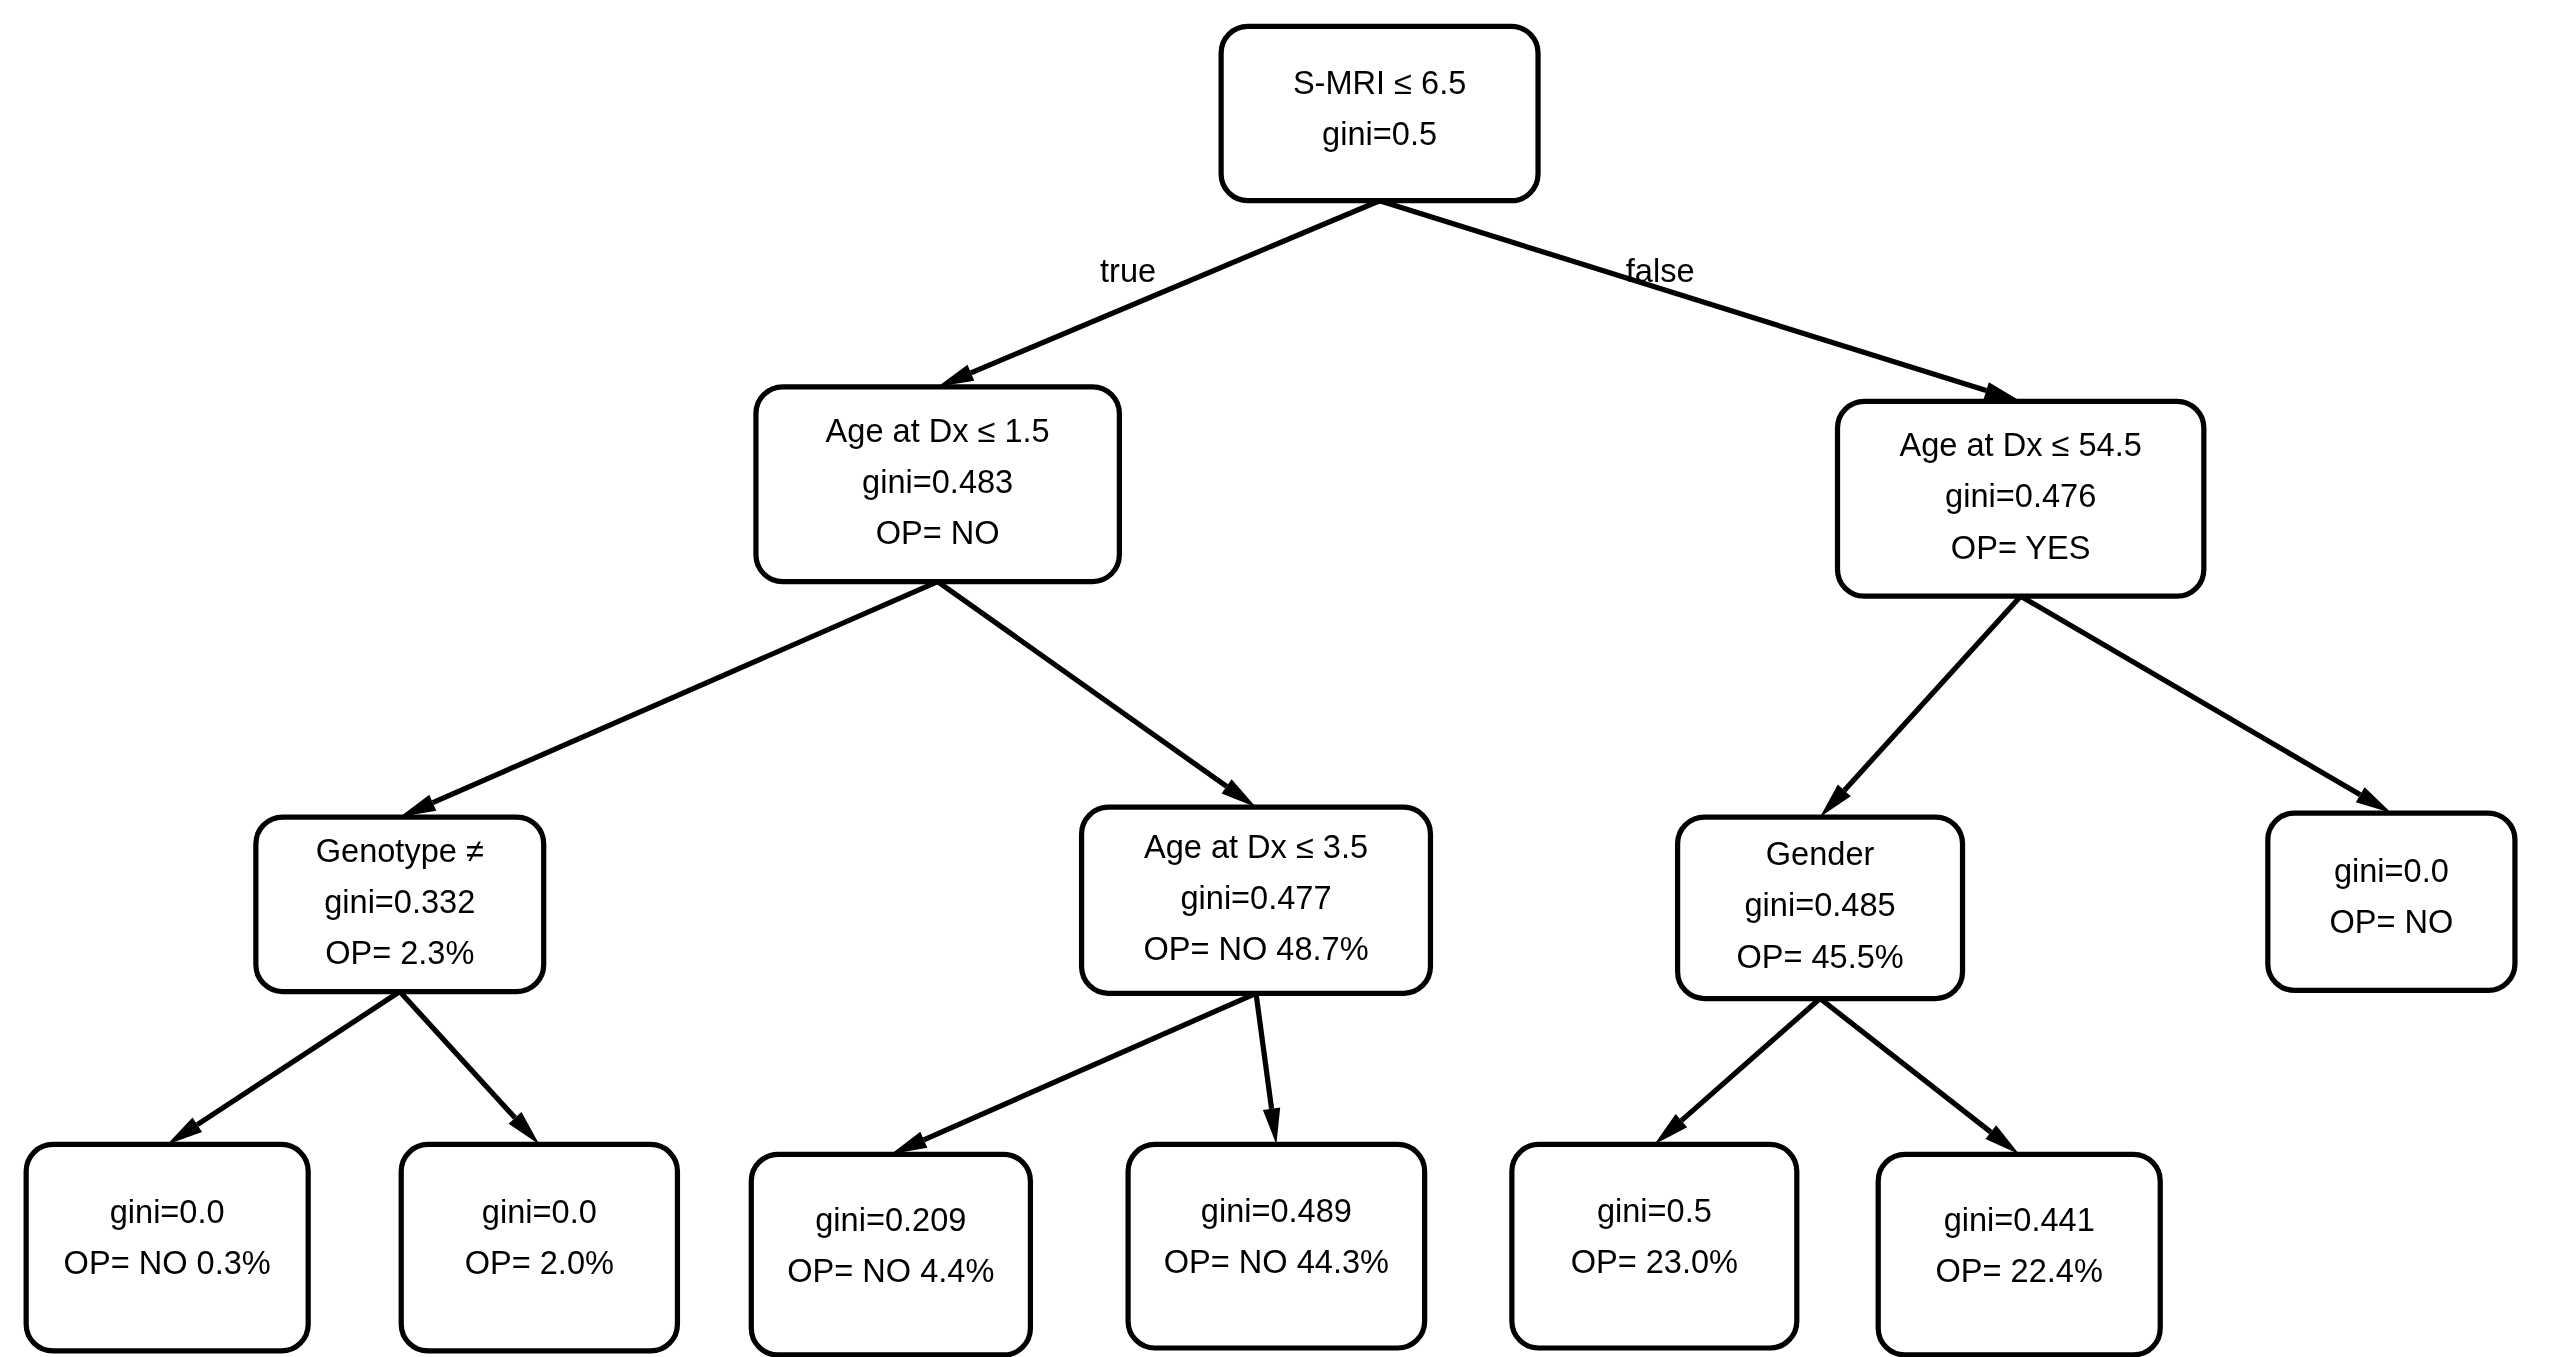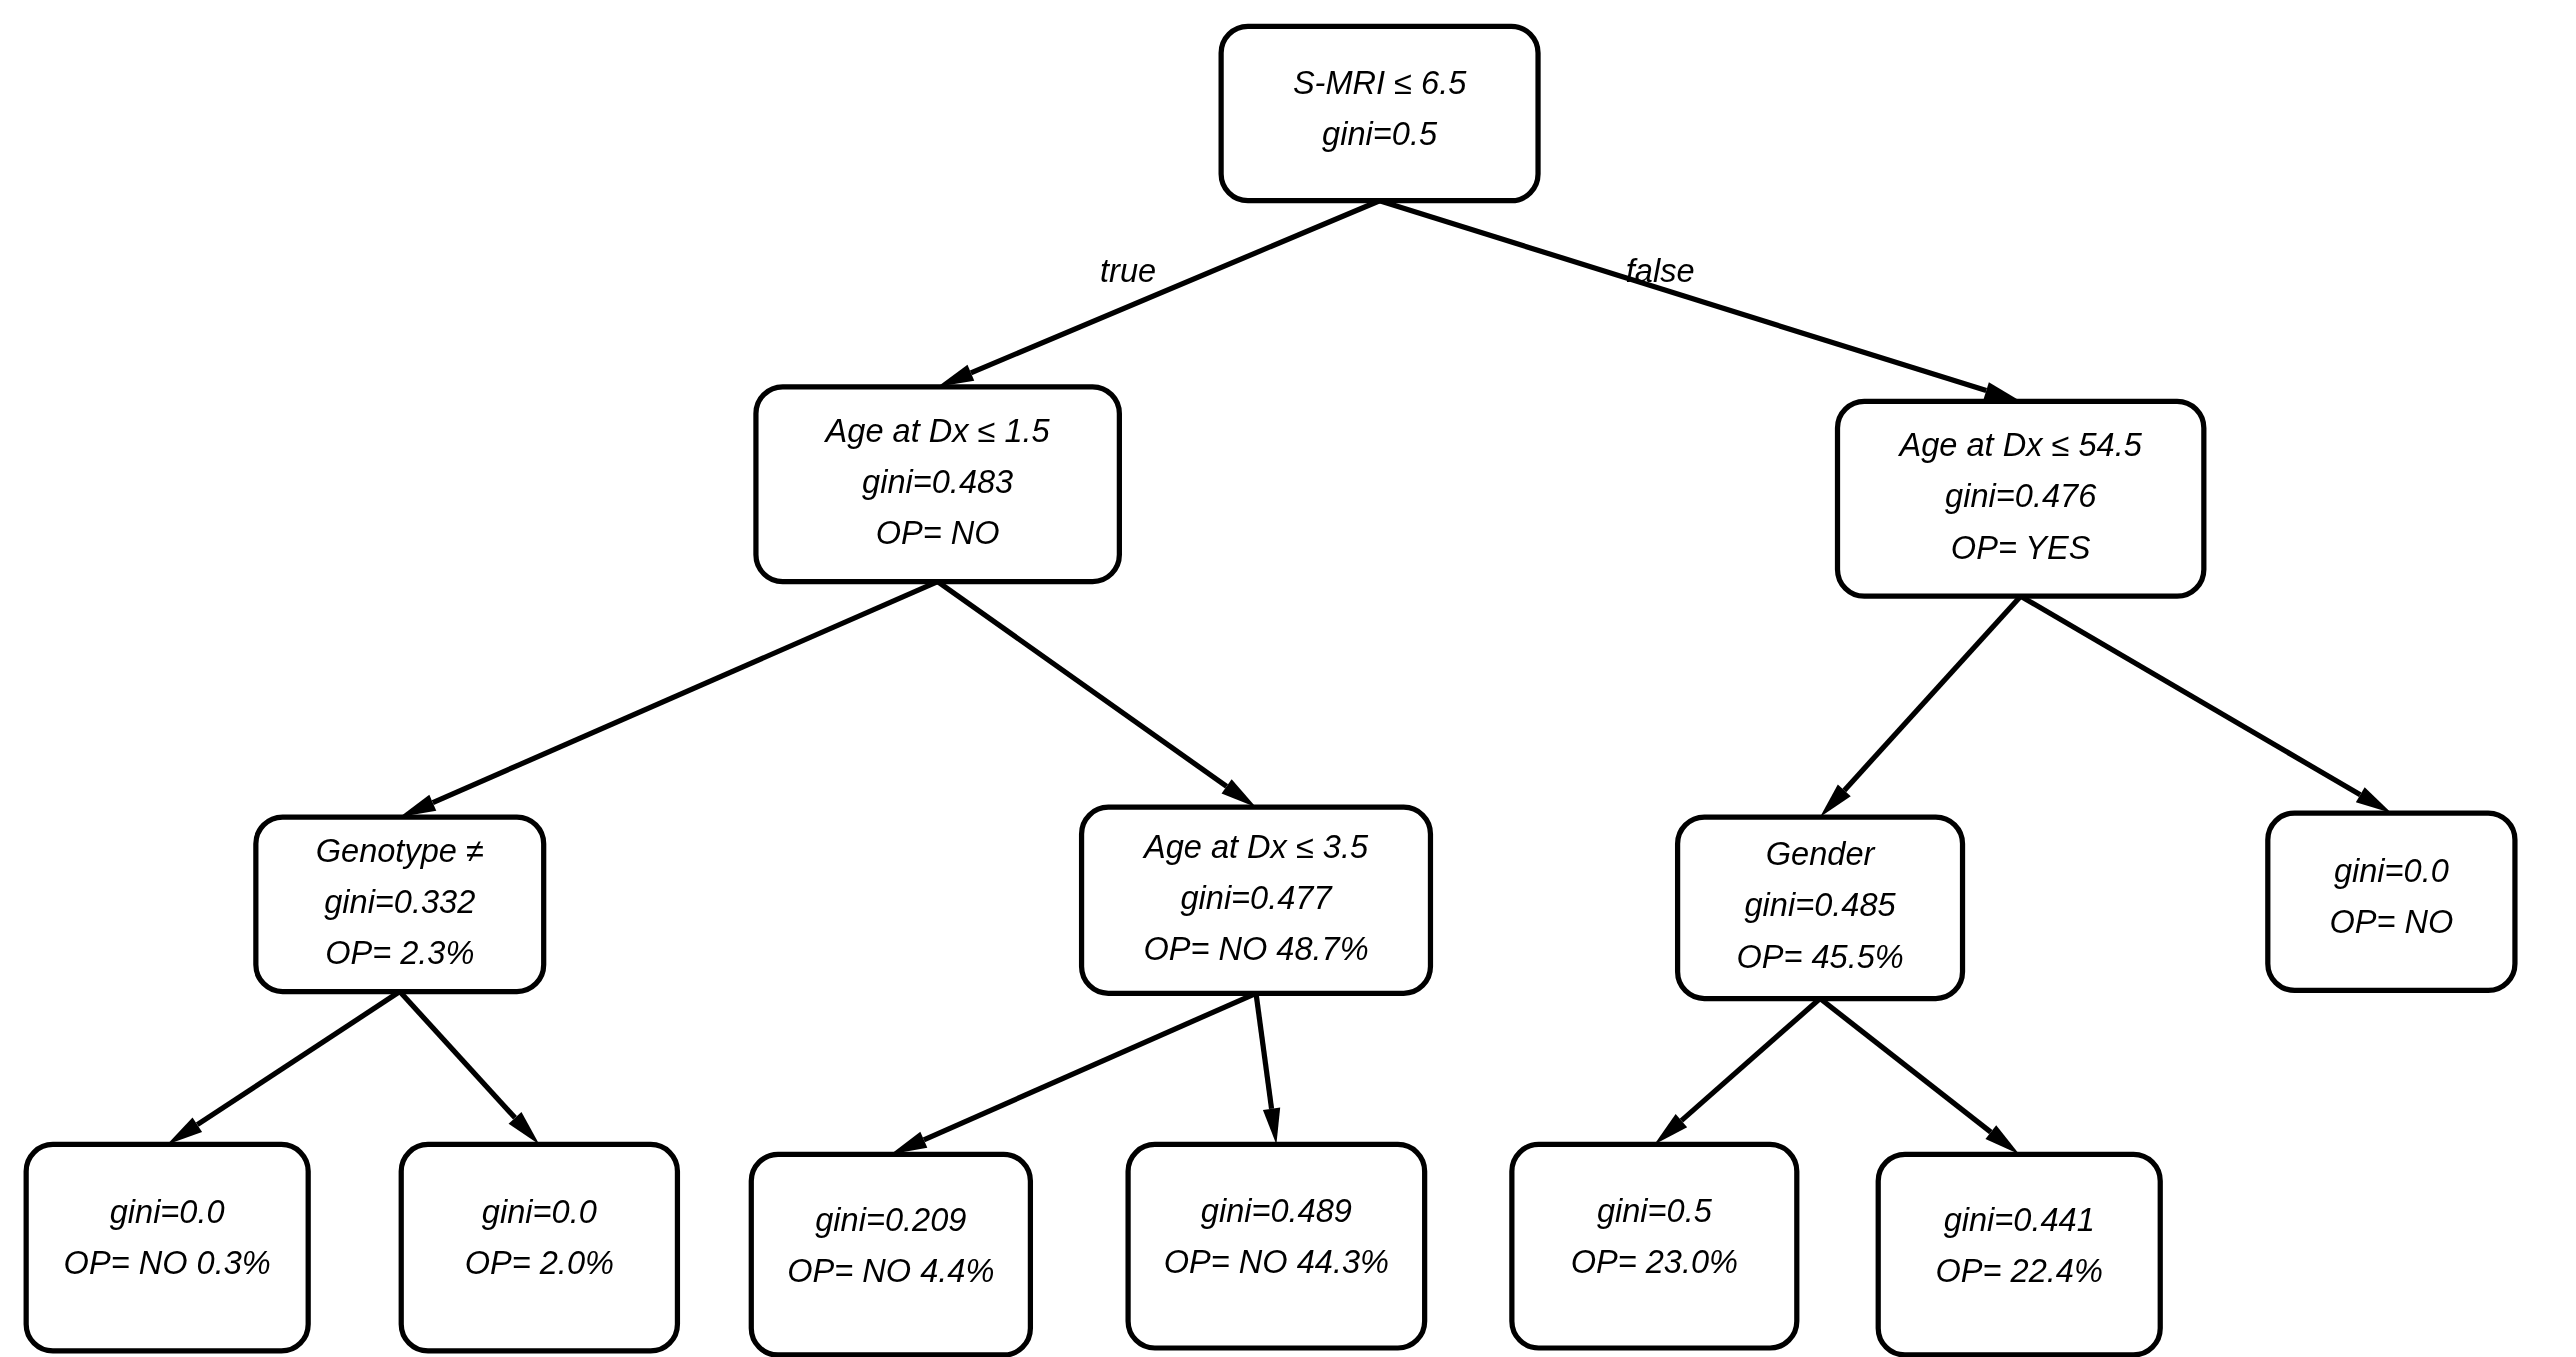--- a/index.html
+++ b/index.html
@@ -7,21 +7,20 @@
     padding: 0;
     background: #ffffff;
   }
   #canvas {
     position: relative;
     width: 2520px;
     height: 1358px;
     background: #ffffff;
     font-family: "Liberation Sans", sans-serif;
     overflow: hidden;
-    font-style: italic;
   }
   svg#tree {
     position: absolute;
     top: 0;
     left: 0;
     width: 2576px;
     height: 1358px;
   }
   .node-box {
     fill: #ffffff;

